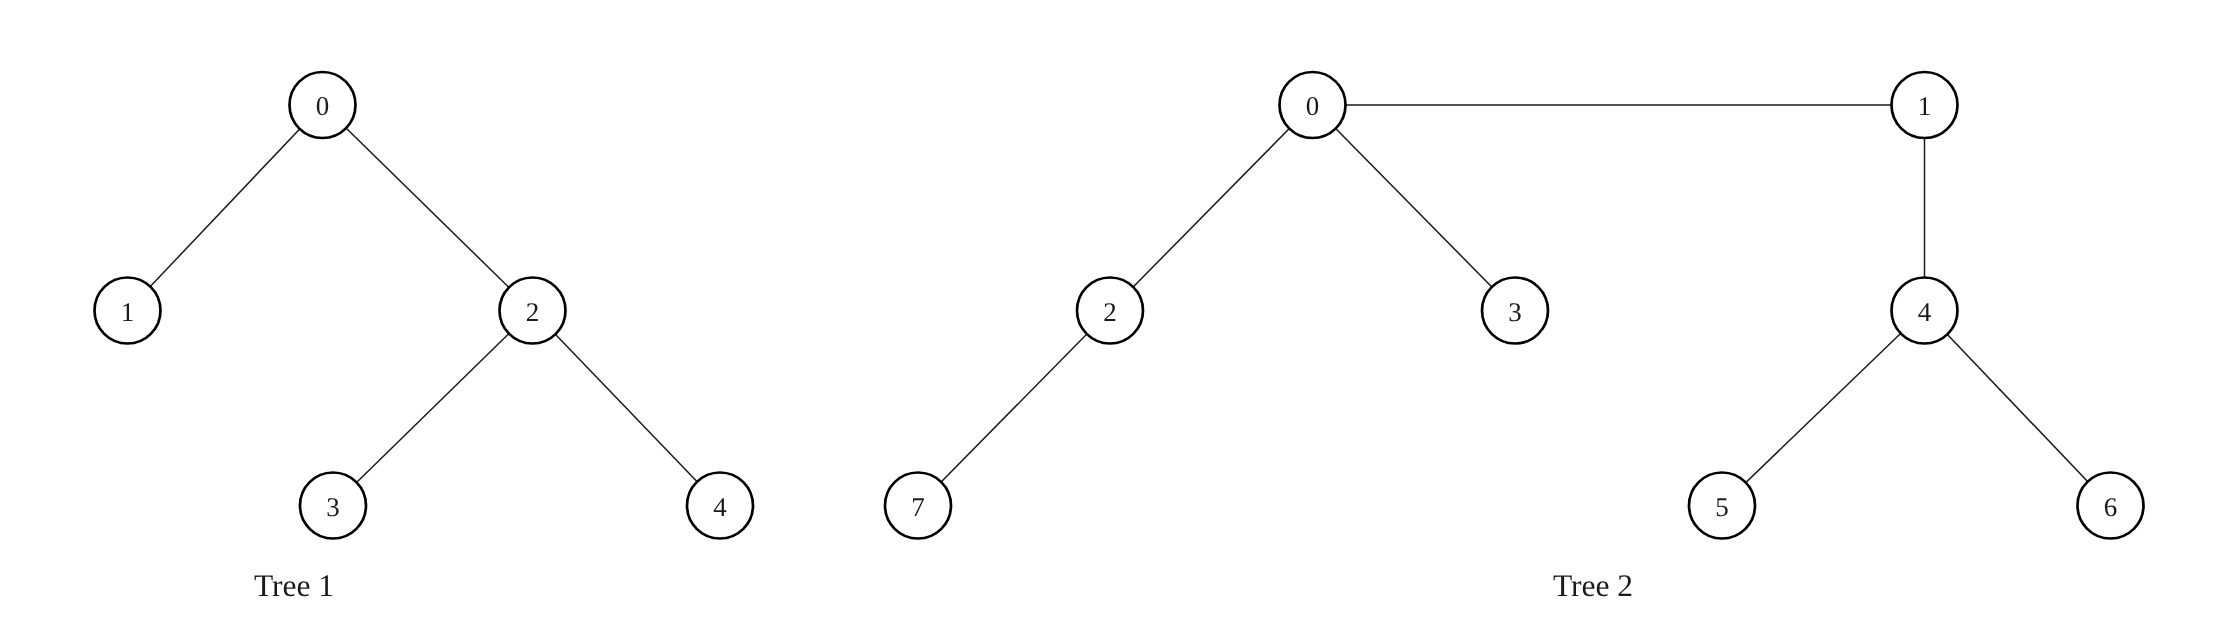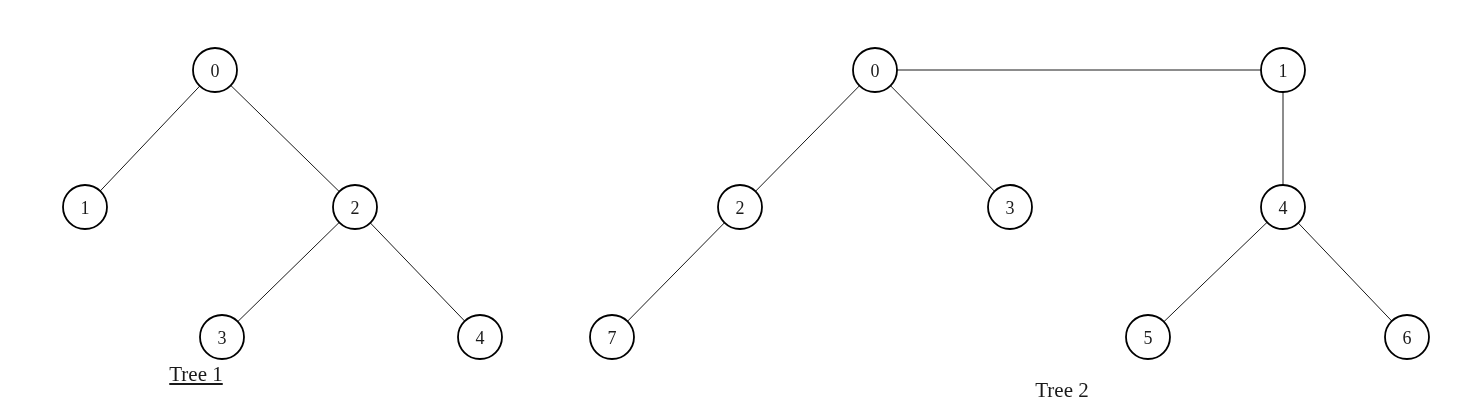--- a/index.html
+++ b/index.html
@@ -71,15 +71,15 @@
       <text x="1010" y="207" text-anchor="middle" dominant-baseline="central" dy="0.04em" fill="#1a1a1a" font-size="18" font-family="&quot;Liberation Serif&quot;, &quot;DejaVu Serif&quot;, serif">3</text>
       <circle cx="1283" cy="207" r="22" fill="#ffffff" stroke="#000000" stroke-width="1.8" class="node-circle"></circle>
       <text x="1283" y="207" text-anchor="middle" dominant-baseline="central" dy="0.04em" fill="#1a1a1a" font-size="18" font-family="&quot;Liberation Serif&quot;, &quot;DejaVu Serif&quot;, serif">4</text>
       <circle cx="612" cy="337" r="22" fill="#ffffff" stroke="#000000" stroke-width="1.8" class="node-circle"></circle>
       <text x="612" y="337" text-anchor="middle" dominant-baseline="central" dy="0.04em" fill="#1a1a1a" font-size="18" font-family="&quot;Liberation Serif&quot;, &quot;DejaVu Serif&quot;, serif">7</text>
       <circle cx="1148" cy="337" r="22" fill="#ffffff" stroke="#000000" stroke-width="1.8" class="node-circle"></circle>
       <text x="1148" y="337" text-anchor="middle" dominant-baseline="central" dy="0.04em" fill="#1a1a1a" font-size="18" font-family="&quot;Liberation Serif&quot;, &quot;DejaVu Serif&quot;, serif">5</text>
       <circle cx="1407" cy="337" r="22" fill="#ffffff" stroke="#000000" stroke-width="1.8" class="node-circle"></circle>
       <text x="1407" y="337" text-anchor="middle" dominant-baseline="central" dy="0.04em" fill="#1a1a1a" font-size="18" font-family="&quot;Liberation Serif&quot;, &quot;DejaVu Serif&quot;, serif">6</text>
     </svg>
-  <div class="tree-title" style="left: 196px; top: 364px; text-decoration: underline;">Tree 1</div>
+  <div class="tree-title" style="left: 196px; top: 380px;">Tree 1</div>
   <div class="tree-title" style="left: 1062px; top: 380px; text-align: right;">Tree 2</div>
 </div>
 
 </body></html>

